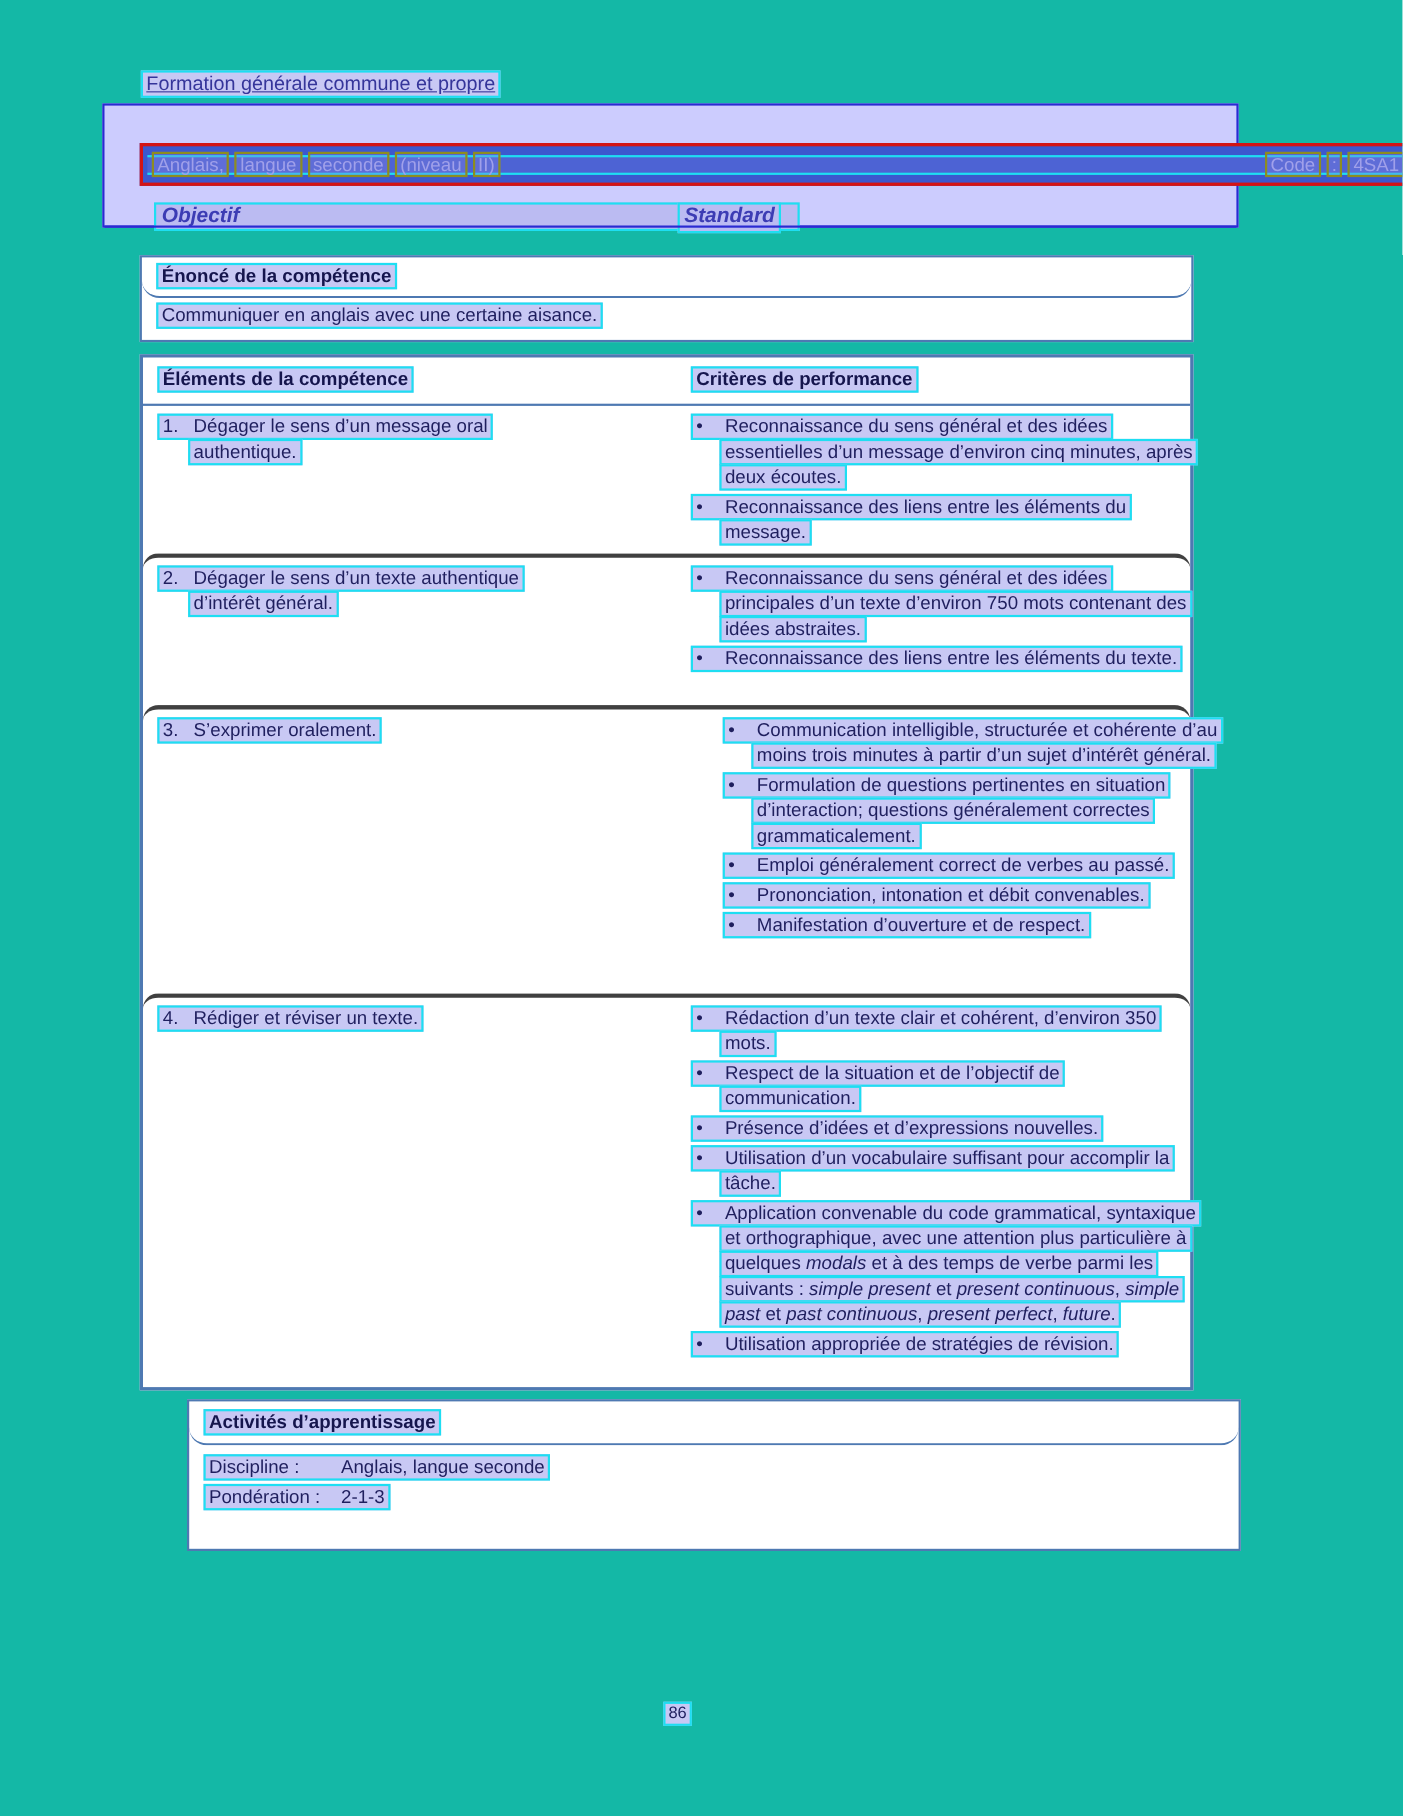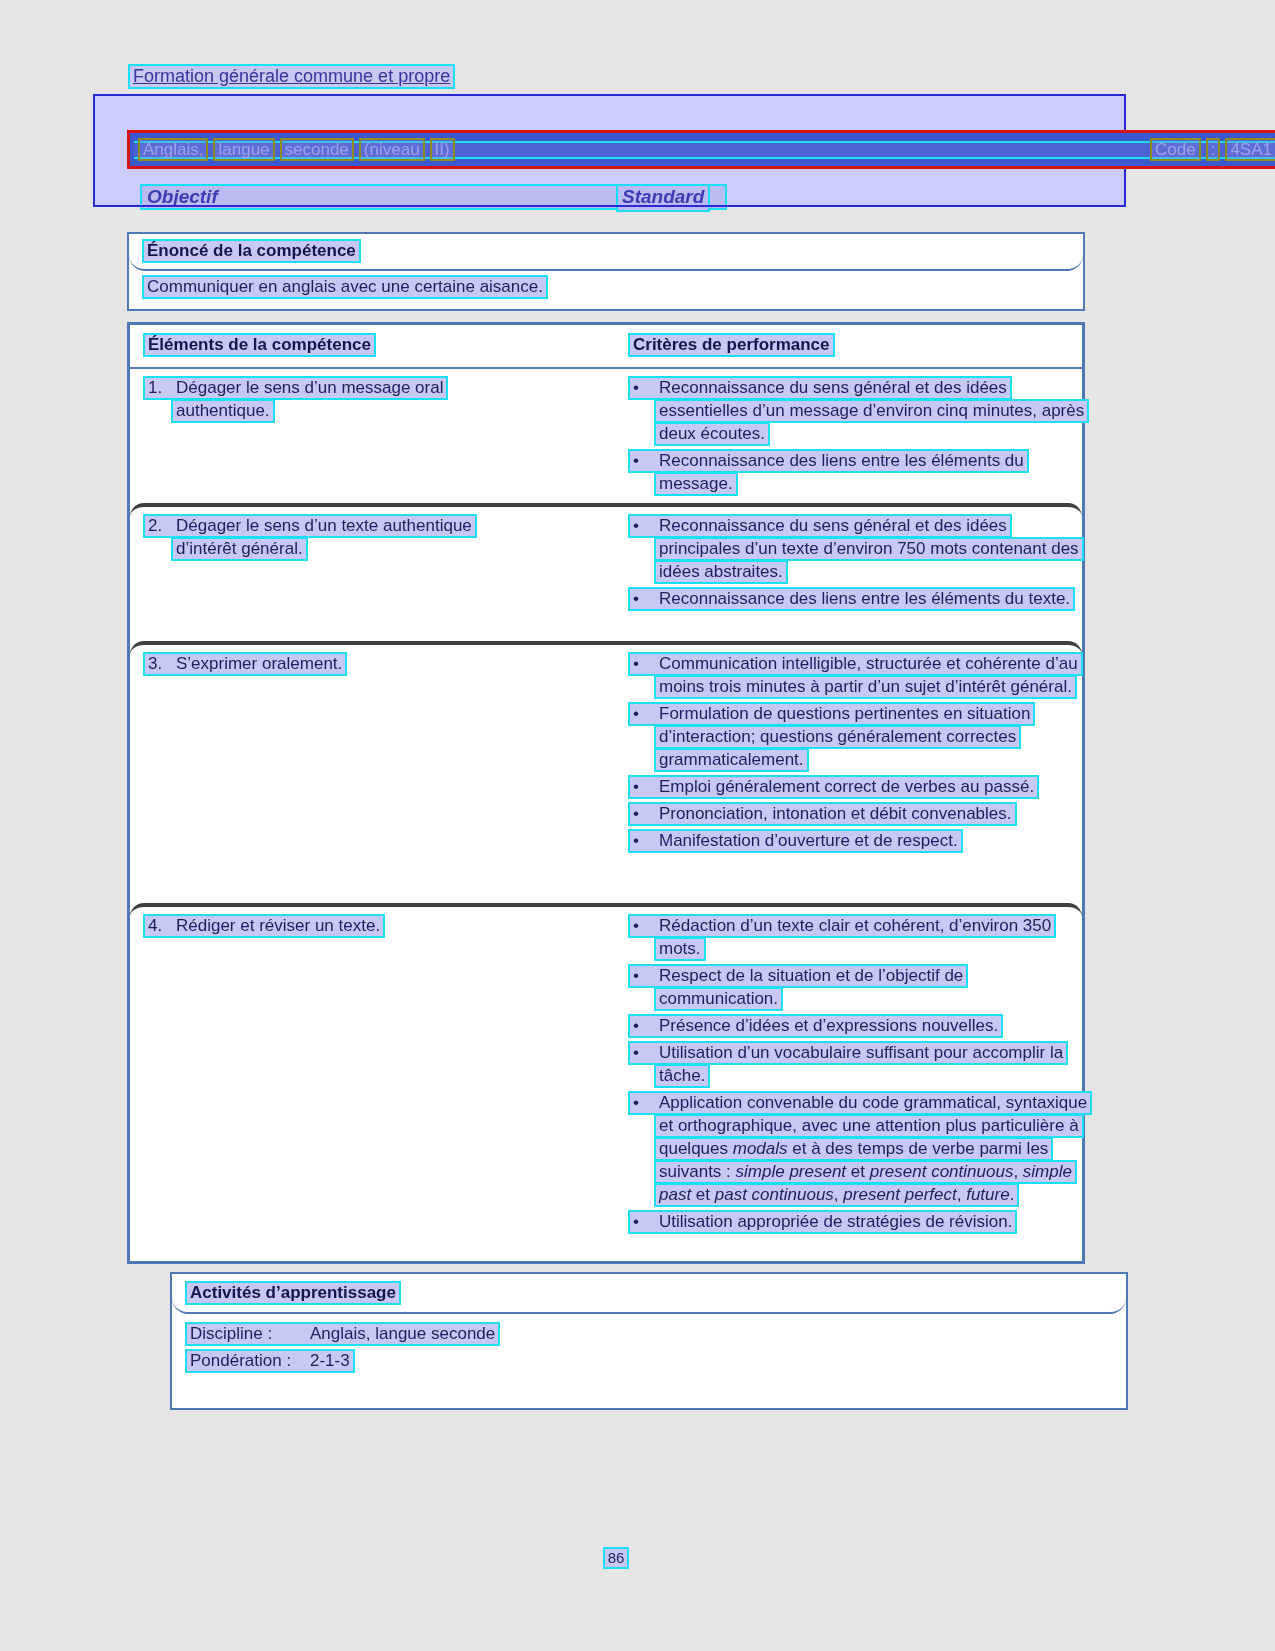--- a/index.html
+++ b/index.html
@@ -1,18 +1,18 @@
 <!DOCTYPE html>
 <html><head>
 <meta charset="utf-8">
 <style>
   * { margin:0; padding:0; box-sizing:border-box; }
   html,body { background:#ffffff; }
   body { font-family:"Liberation Sans", sans-serif; color:#1f1f5e; }
-  .page { position:relative; width:1275px; height:1651px; background:#e5e5e5; overflow:hidden; }
+  .page { position:relative; width:1275px; height:1651px; background:#14b8a6; overflow:hidden; }
 
   
   .hl {
     background:#c8c8f4;
     border:2px solid #1edef2;
     padding:0 3px 1px 3px;
     -webkit-box-decoration-break:clone;
     box-decoration-break:clone;
   }
 
@@ -55,21 +55,21 @@
   .tbl-enonce .tbl-body { min-height:38px; }
 
   .tbl-comp { top:322px; border-width:3px; }
   .comp-header { display:grid; grid-template-columns:485px 1fr;
                  border-bottom:2px solid #4e79b2; padding:10px 0 9px 13px;
                  font-weight:bold; color:#15154d; min-height:44px; }
   .crow { display:grid; grid-template-columns:485px 1fr; padding:7px 0 4px 13px;border-radius:14px; }
   .rows .crow + .crow { border-top:4px solid #404040; }
   .rows .crow:nth-child(1){ min-height:131px; }
   .rows .crow:nth-child(2){ min-height:138px; }
-  .rows .crow:nth-child(3){ min-height:262px; }
+  .rows .crow:nth-child(3){ min-height:262px;gap:29px; }
   .rows .crow:nth-child(4){ min-height:358px; }
 
   .hang { padding-left:28px; text-indent:-28px; line-height:23px; width:375px; }
   .num { display:inline-block; width:28px; text-indent:0; }
   .bullet-item { padding-left:26px; text-indent:-26px; line-height:23px;
                  width:462px; margin-bottom:4px; }
   .bullet { display:inline-block; width:26px; text-indent:0; }
 
   .tbl-act { top:1272px;margin-left:43px; }
   .tbl-act .tbl-header { min-height:40px; padding-top:9px; }

